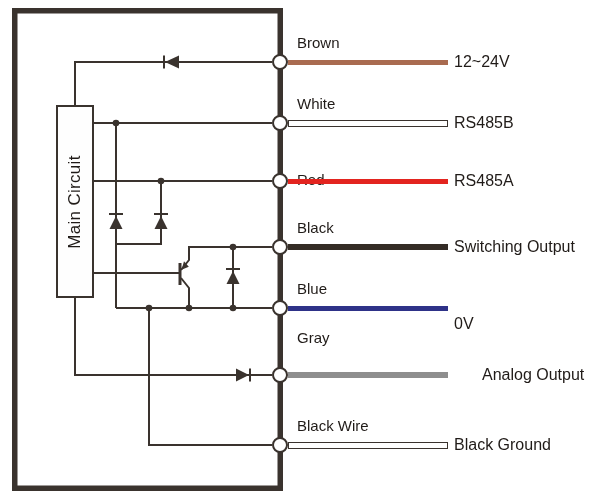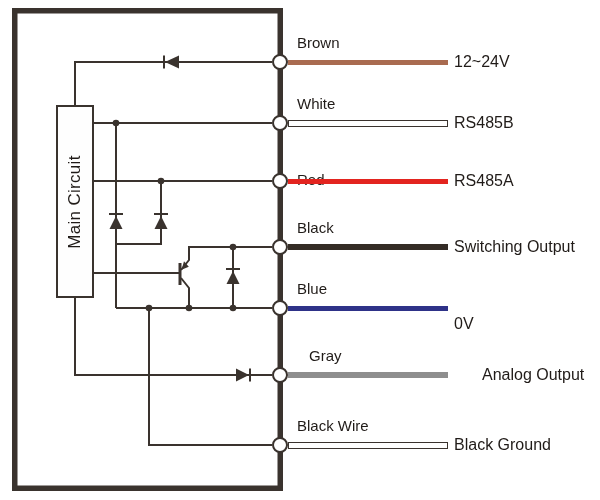--- a/index.html
+++ b/index.html
@@ -124,21 +124,21 @@
       <div class="connector" style="top: 173px;"></div>
       <div class="signal-label" style="top: 171px;">RS485A</div>
       <div class="color-label" style="top: 218px;">Black</div>
       <div class="stub" style="top: 244px; height: 6px; background: rgb(52, 44, 38);"></div>
       <div class="connector" style="top: 239px;"></div>
       <div class="signal-label" style="top: 237px;">Switching Output</div>
       <div class="color-label" style="top: 279px;">Blue</div>
       <div class="stub" style="top: 305.5px; height: 5px; background: rgb(46, 50, 136);"></div>
       <div class="connector" style="top: 300px;"></div>
       <div class="signal-label" style="top: 298px; margin-top: 16px;">0V</div>
-      <div class="color-label" style="top: 346px; margin-left: 12px;">Gray</div>
+      <div class="color-label" style="top: 328px;">Gray</div>
       <div class="stub" style="top: 372px; height: 6px; background: rgb(142, 142, 142);"></div>
       <div class="connector" style="top: 367px;"></div>
       <div class="signal-label" style="top: 365px; margin-left: 28px;">Analog Output</div>
       <div class="color-label" style="top: 416px;">Black Wire</div>
       <div class="stub" style="top: 441.5px; height: 7px; background: rgb(255, 255, 255); border: 1.5px solid rgb(58, 51, 46);"></div>
       <div class="connector" style="top: 437px;"></div>
       <div class="signal-label" style="top: 435px;">Black Ground</div>
     </div>
 
 </div>

